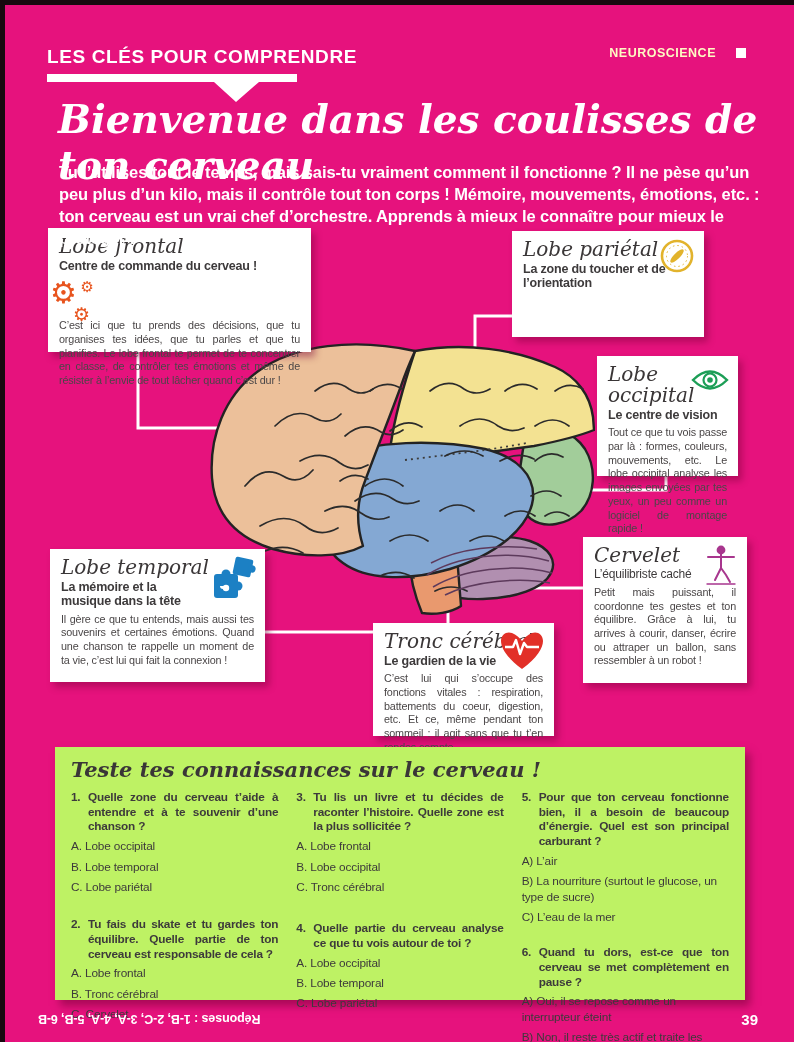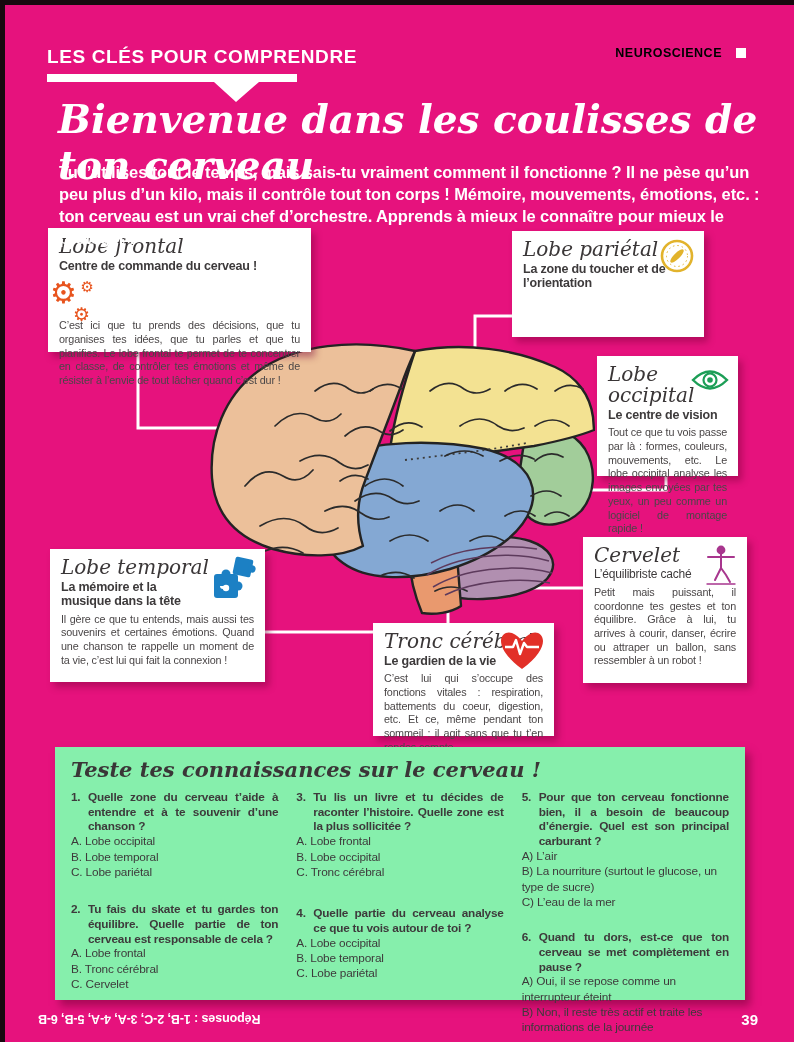--- a/index.html
+++ b/index.html
@@ -6,22 +6,22 @@
   body{width:794px;height:1042px;position:relative;overflow:hidden;
        background:#e6127d;font-family:"Liberation Sans",sans-serif;}
   
   .edge-top{position:absolute;left:0;top:0;width:794px;height:5px;background:#18090f;z-index:9;}
   .edge-left{position:absolute;left:0;top:0;width:5px;height:1042px;background:#18090f;z-index:9;}
 
   
   .kicker{position:absolute;left:47px;top:46px;color:#fff;font-weight:bold;
           font-size:19px;letter-spacing:.6px;z-index:5;}
   .kicker-bar{position:absolute;left:47px;top:74px;z-index:5;}
-  .section-label{position:absolute;right:48px;top:46px;color:#000000;font-weight:bold;
-          font-size:12.5px;letter-spacing:.5px;z-index:5;display:flex;align-items:center;gap:14px;}
+  .section-label{position:absolute;right:48px;top:46px;color:#fef9c3;font-weight:bold;
+          font-size:12.5px;letter-spacing:.5px;z-index:5;display:flex;align-items:center;gap:20px;}
   .section-square{width:10px;height:10px;background:#fff;display:inline-block;}
 
   .page-title{position:absolute;left:46px;top:84px;width:730px;color:#fff;
           font-family:"DejaVu Serif",serif;font-style:italic;font-size:39px;z-index:5;}
   .intro{position:absolute;left:47px;top:150px;width:706px;color:#fff;font-weight:bold;
           font-size:16.5px;line-height:1.33;letter-spacing:-.1px;z-index:5;}
 
   
   .connectors{position:absolute;left:0;top:0;z-index:1;}
   .brain{position:absolute;left:205px;top:336px;z-index:2;}
@@ -44,33 +44,33 @@
   .box-cervelet{left:583px;top:537px; width:164px; height:146px;}
   .box-tronc   {left:373px;top:623px; width:181px; height:113px;}
 
   .gear-wrap{position:relative;width:46px;height:42px;font-family:"DejaVu Sans",sans-serif;color:#e8541e;}
   .gear{position:absolute;line-height:1;}
   .gear-1{font-size:30px;left:0;top:-2px;}
   .gear-2{font-size:15px;right:2px;top:0;}
   .gear-3{font-size:19px;right:6px;bottom:-2px;}
 
   
-  .quiz{position:absolute;left:55px;top:747px;width:690px;height:253px;background:#86efac;
+  .quiz{position:absolute;left:55px;top:747px;width:690px;height:253px;background:#bef264;
         z-index:3;box-sizing:border-box;padding:10px 16px;color:#3d3a3b;
         box-shadow:5px 6px 8px rgba(110,0,50,.5);}
   .quiz-title{font-family:"DejaVu Serif",serif;font-style:italic;font-weight:bold;
         font-size:21px;color:#3a3637;margin-bottom:8px;}
   .quiz-cols{display:flex;gap:18px;}
   .quiz-col{flex:1;min-width:0;}
   .q{margin-bottom:13px;}
   .q-head{display:flex;font-weight:bold;font-size:11.8px;line-height:1.25;
         letter-spacing:-.2px;text-align:justify;}
   .q-num{flex:0 0 17px;}
   .q-text{flex:1;}
-  .opt{font-size:11.8px;line-height:1.3;letter-spacing:-.15px;}
+  .opt{font-size:11.8px;line-height:1.3;margin-top:5px;letter-spacing:-.15px;}
 
   
   .answers{position:absolute;left:38px;bottom:16px;color:#fff;font-weight:bold;
         font-size:12.5px;transform:rotate(180deg);z-index:5;letter-spacing:-.1px;}
   .page-number{position:absolute;right:36px;bottom:14px;color:#fff;font-weight:bold;
         font-size:15px;z-index:5;}
 </style>
 </head>
 <body>
 

